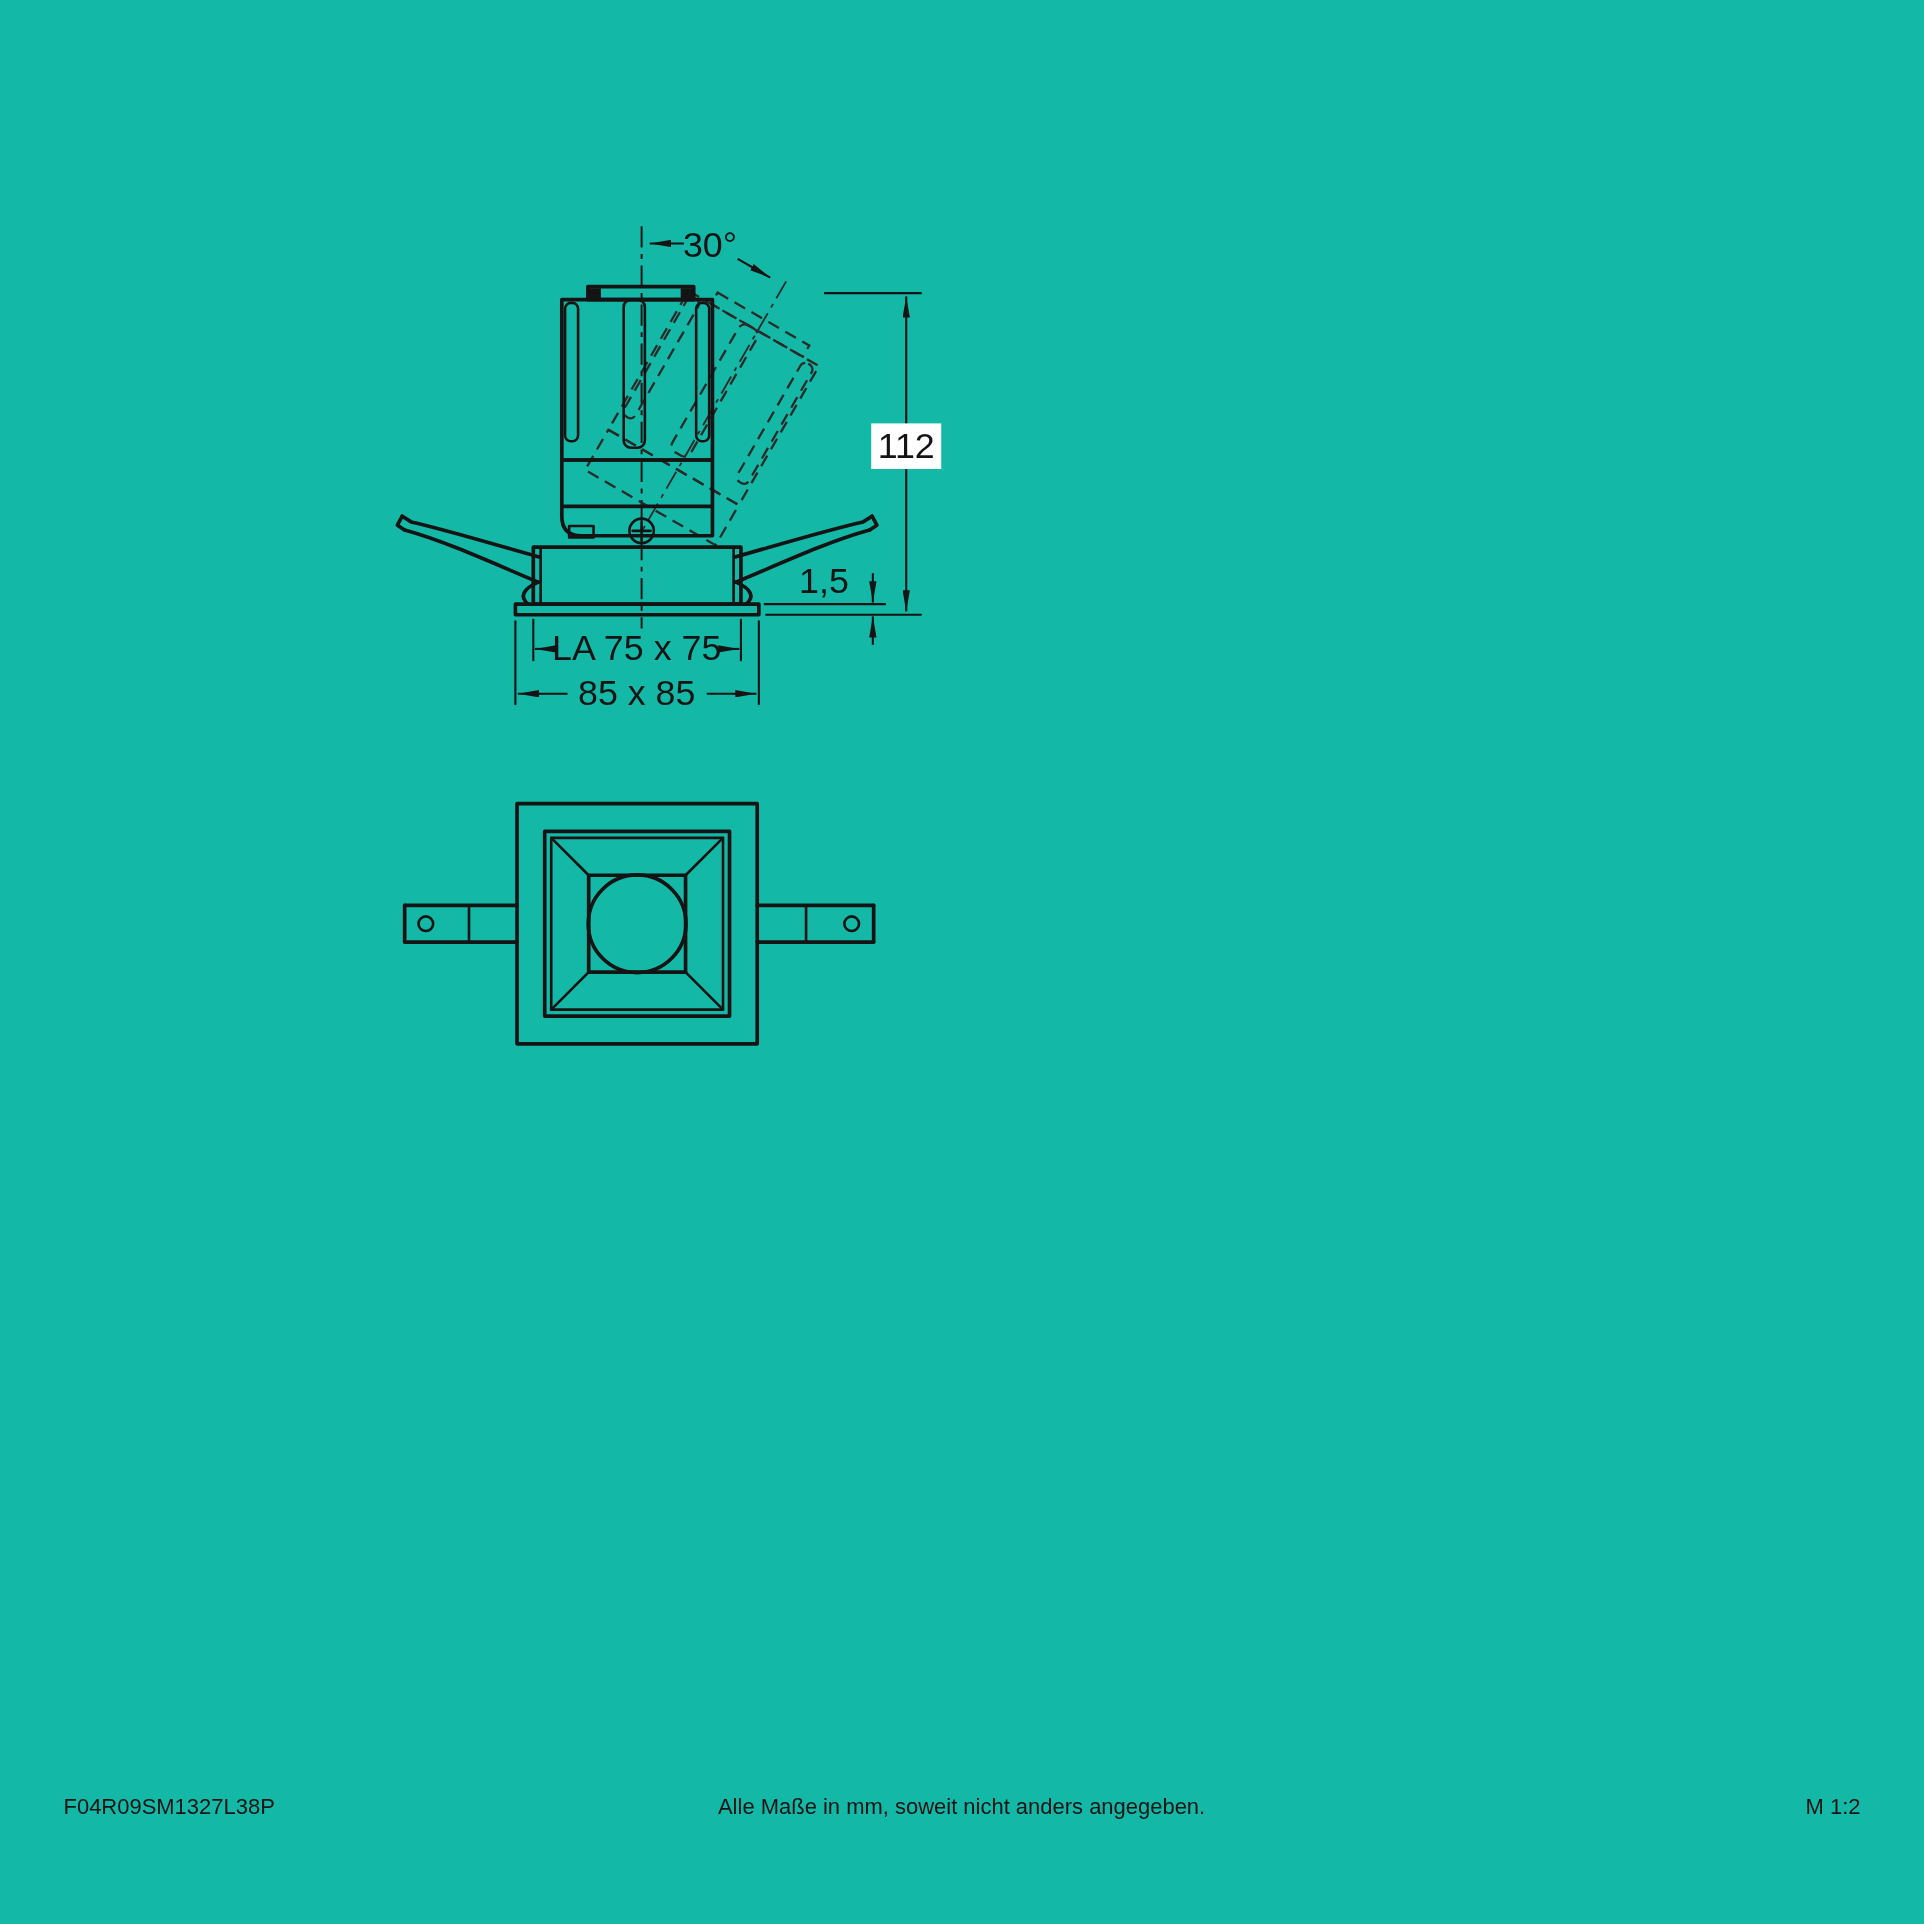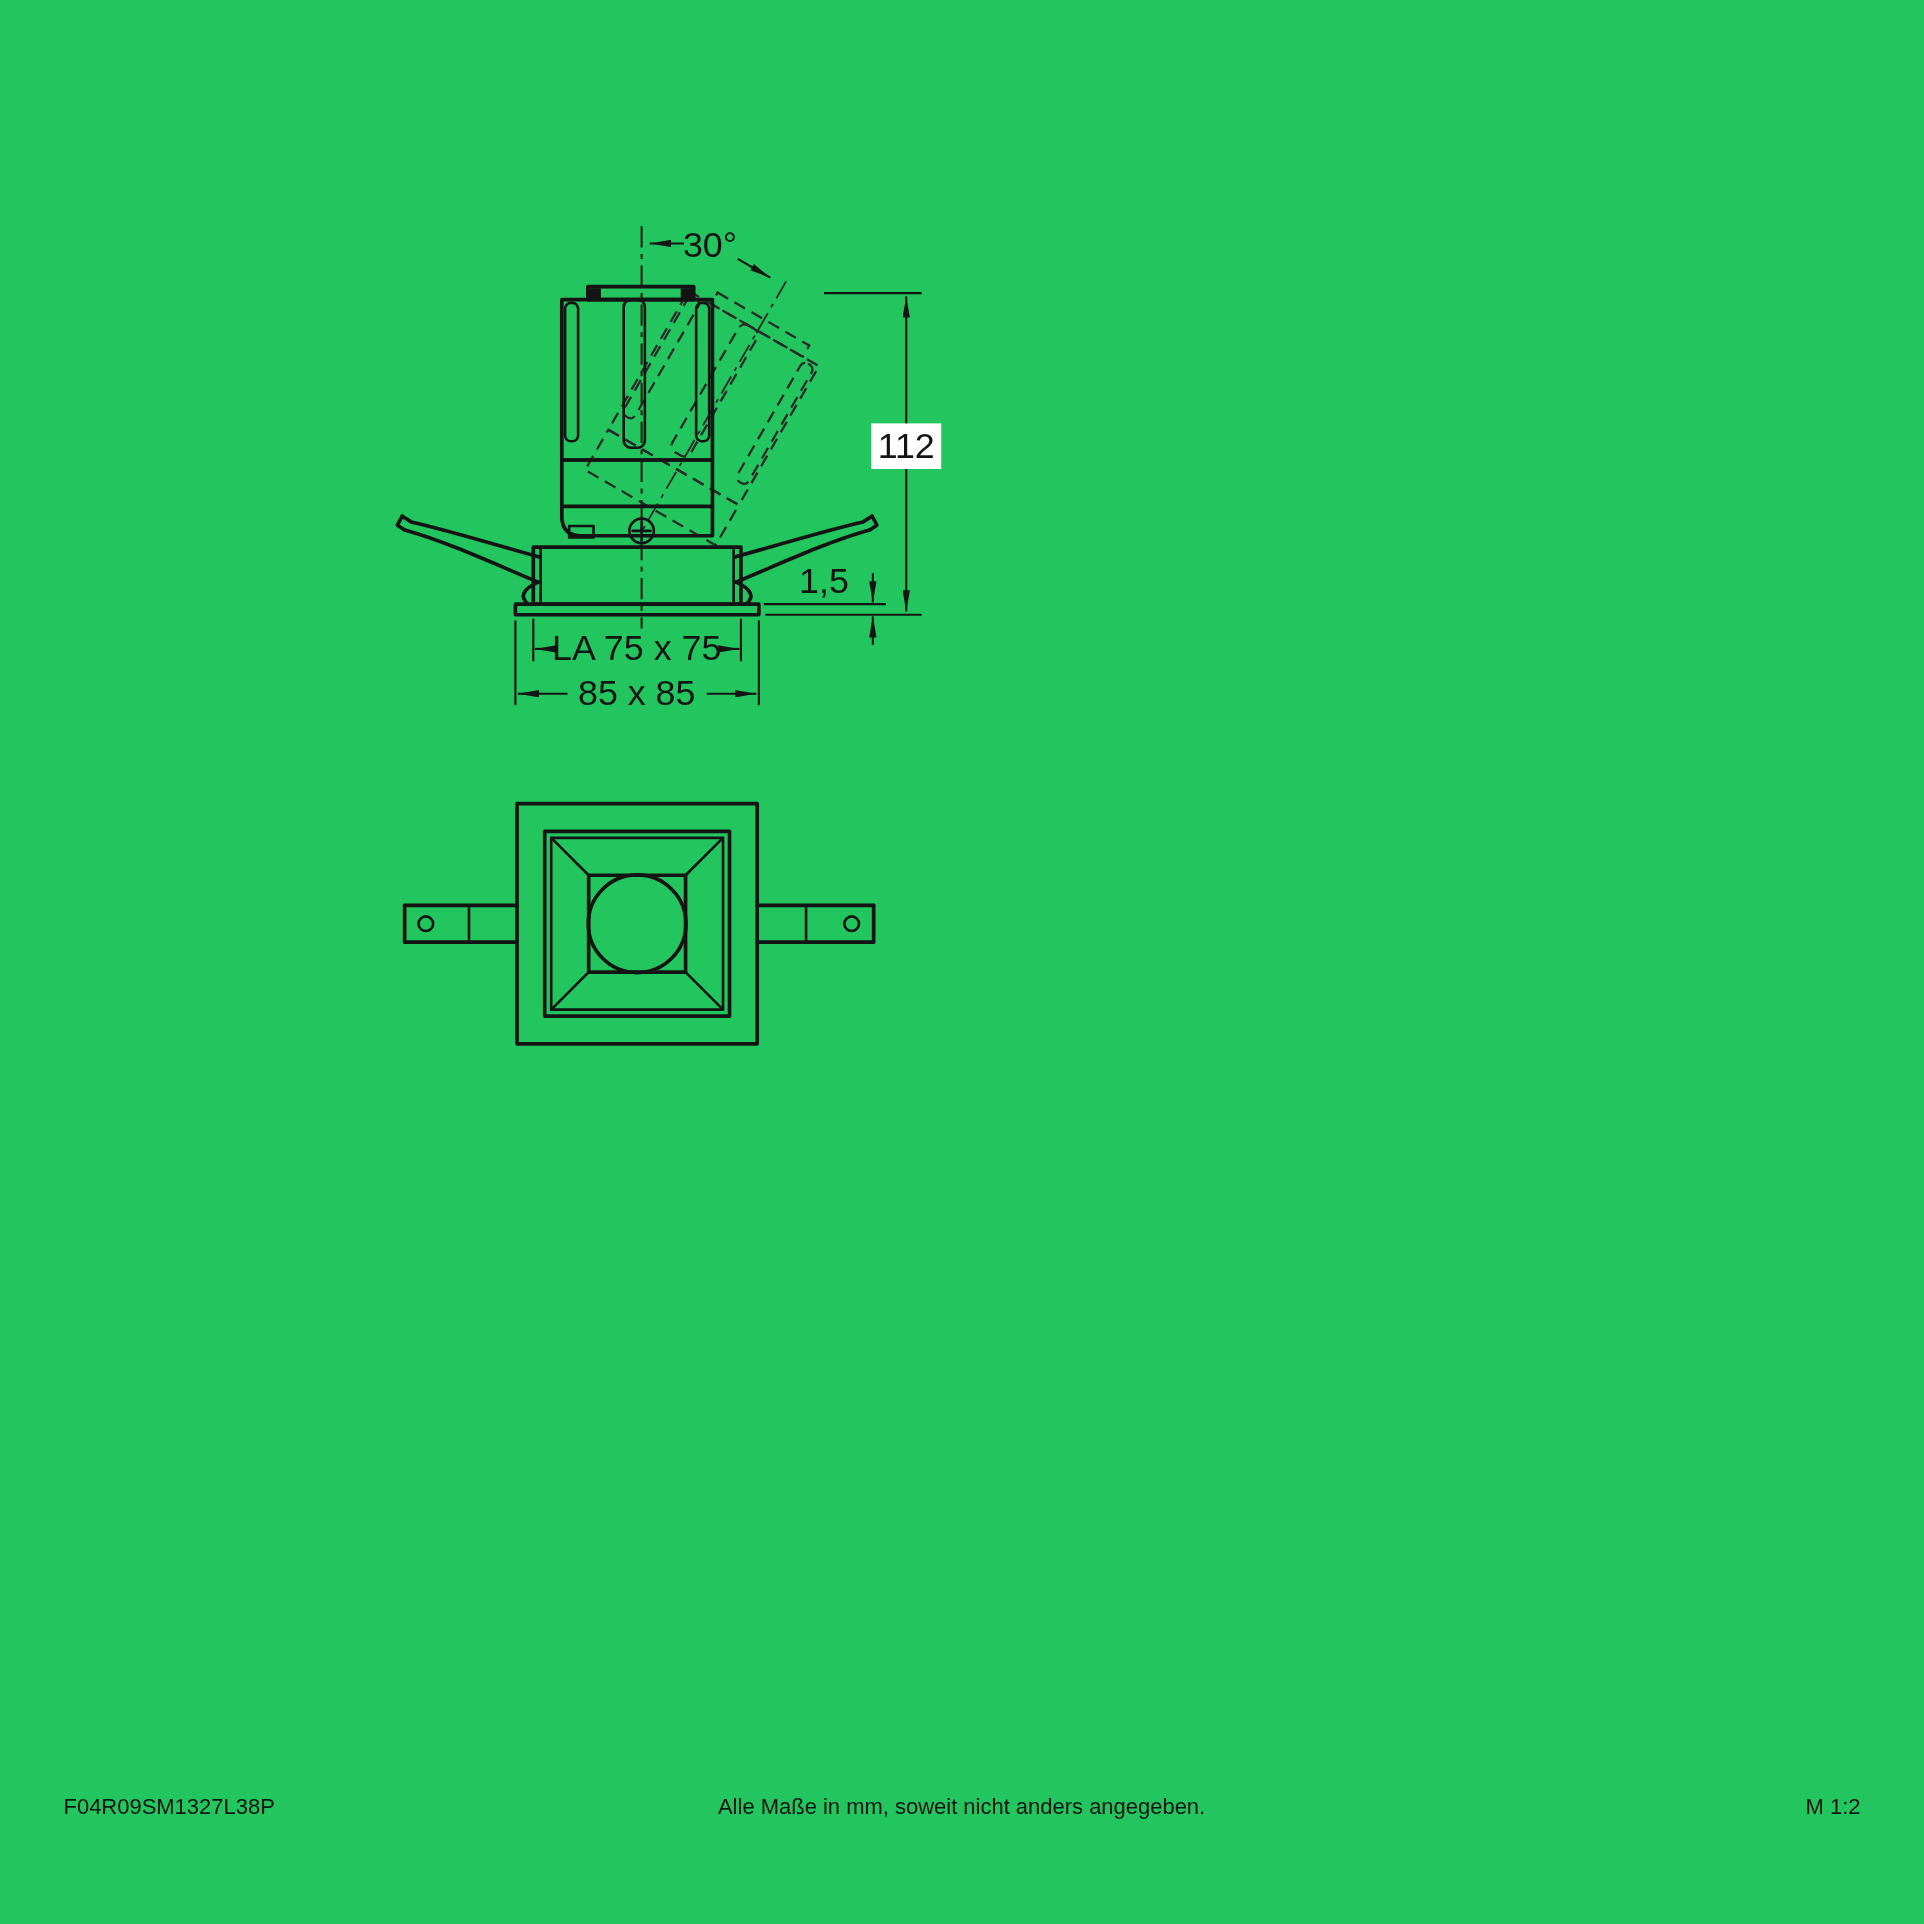--- a/index.html
+++ b/index.html
@@ -1,16 +1,16 @@
 <!DOCTYPE html>
 <html style="font-size:13px"><head>
 <meta charset="utf-8">
 <style>
   html,body{margin:0;padding:0;background:#ffffff;}
-  .canvas{width:1924px;height:1924px;position:relative;background:#22c55e;overflow:hidden;}
+  .canvas{width:1924px;height:1924px;position:relative;background:#14b8a6;overflow:hidden;}
   svg{display:block;}
   .ol{fill:none;stroke:#141414;stroke-width:4.5;stroke-linejoin:round;stroke-linecap:round;}
   .ol2{fill:none;stroke:#141414;stroke-width:3.2;stroke-linejoin:round;stroke-linecap:round;}
   .dim{fill:none;stroke:#141414;stroke-width:2.6;}
   .cl{fill:none;stroke:#141414;stroke-width:2.4;stroke-dasharray:26 8 6 8;}
   .gh{fill:none;stroke:#2a2a2a;stroke-width:2.8;stroke-dasharray:15 9;}
   .ghcl{fill:none;stroke:#2a2a2a;stroke-width:2.2;stroke-dasharray:24 8 5 8;}
   .blk{fill:#141414;stroke:none;}
   .wbg{fill:#ffffff;stroke:none;}
   text{font-family:"Liberation Sans","DejaVu Sans",sans-serif;fill:#141414;}

